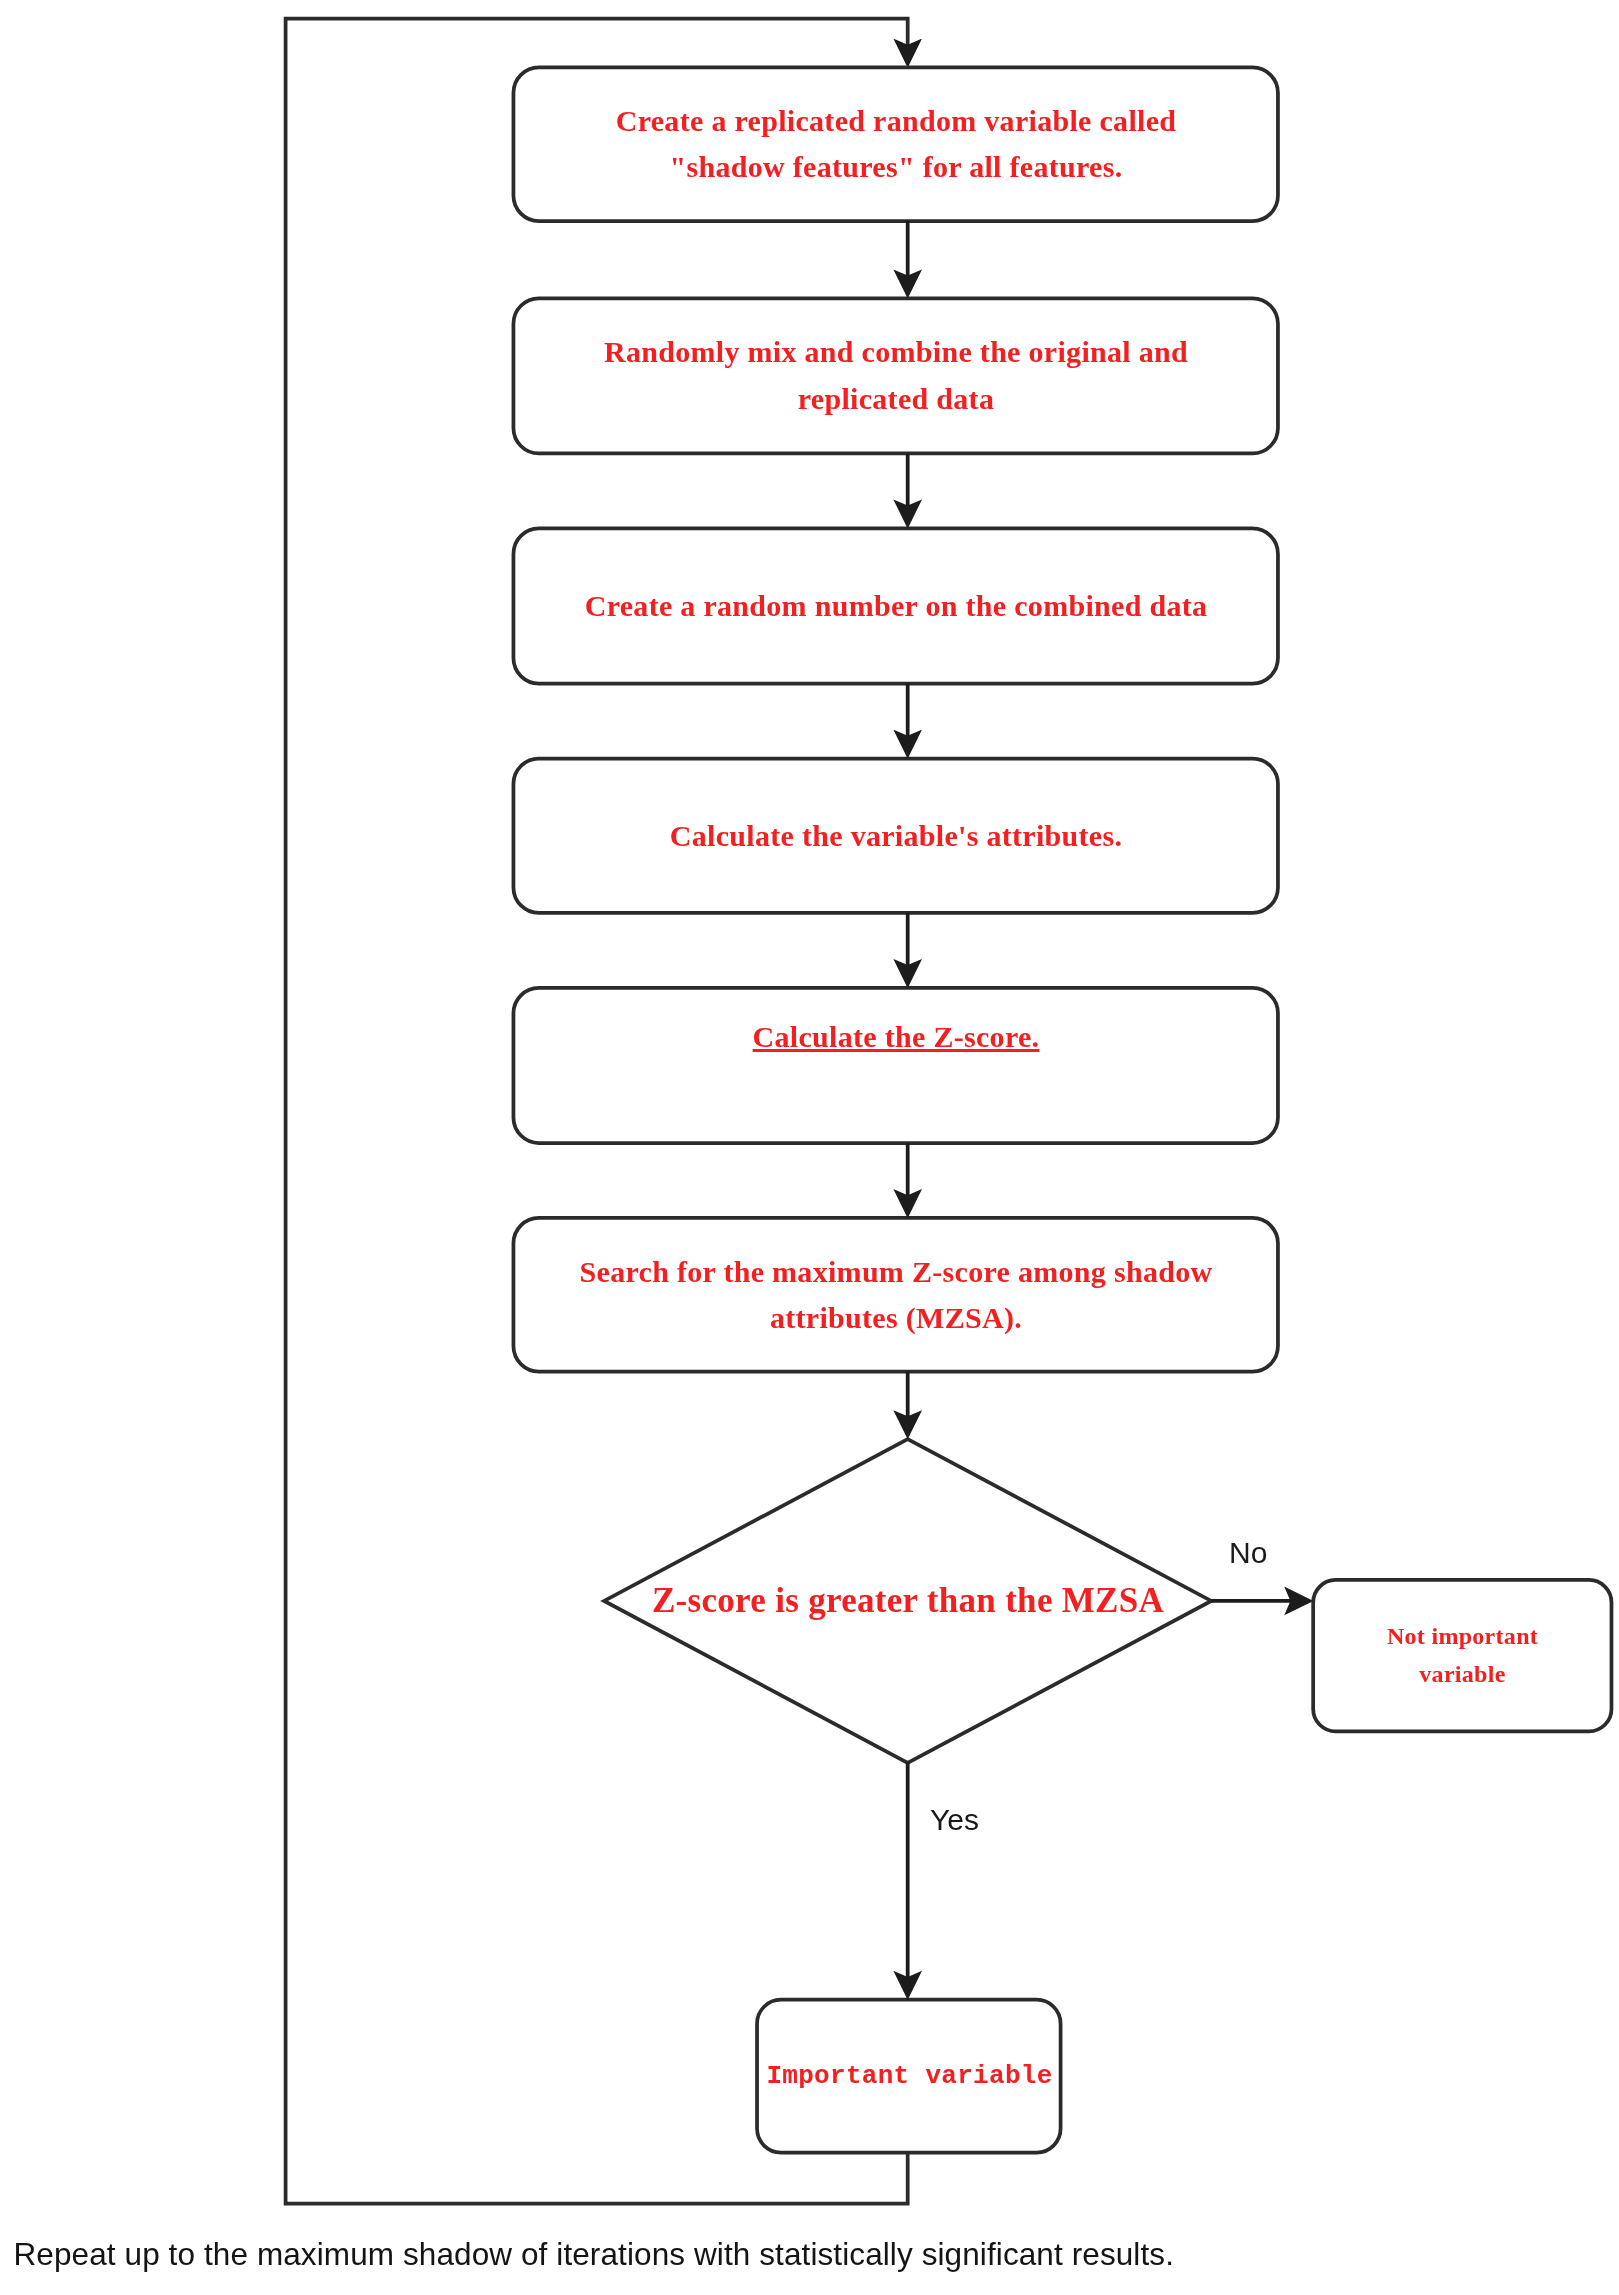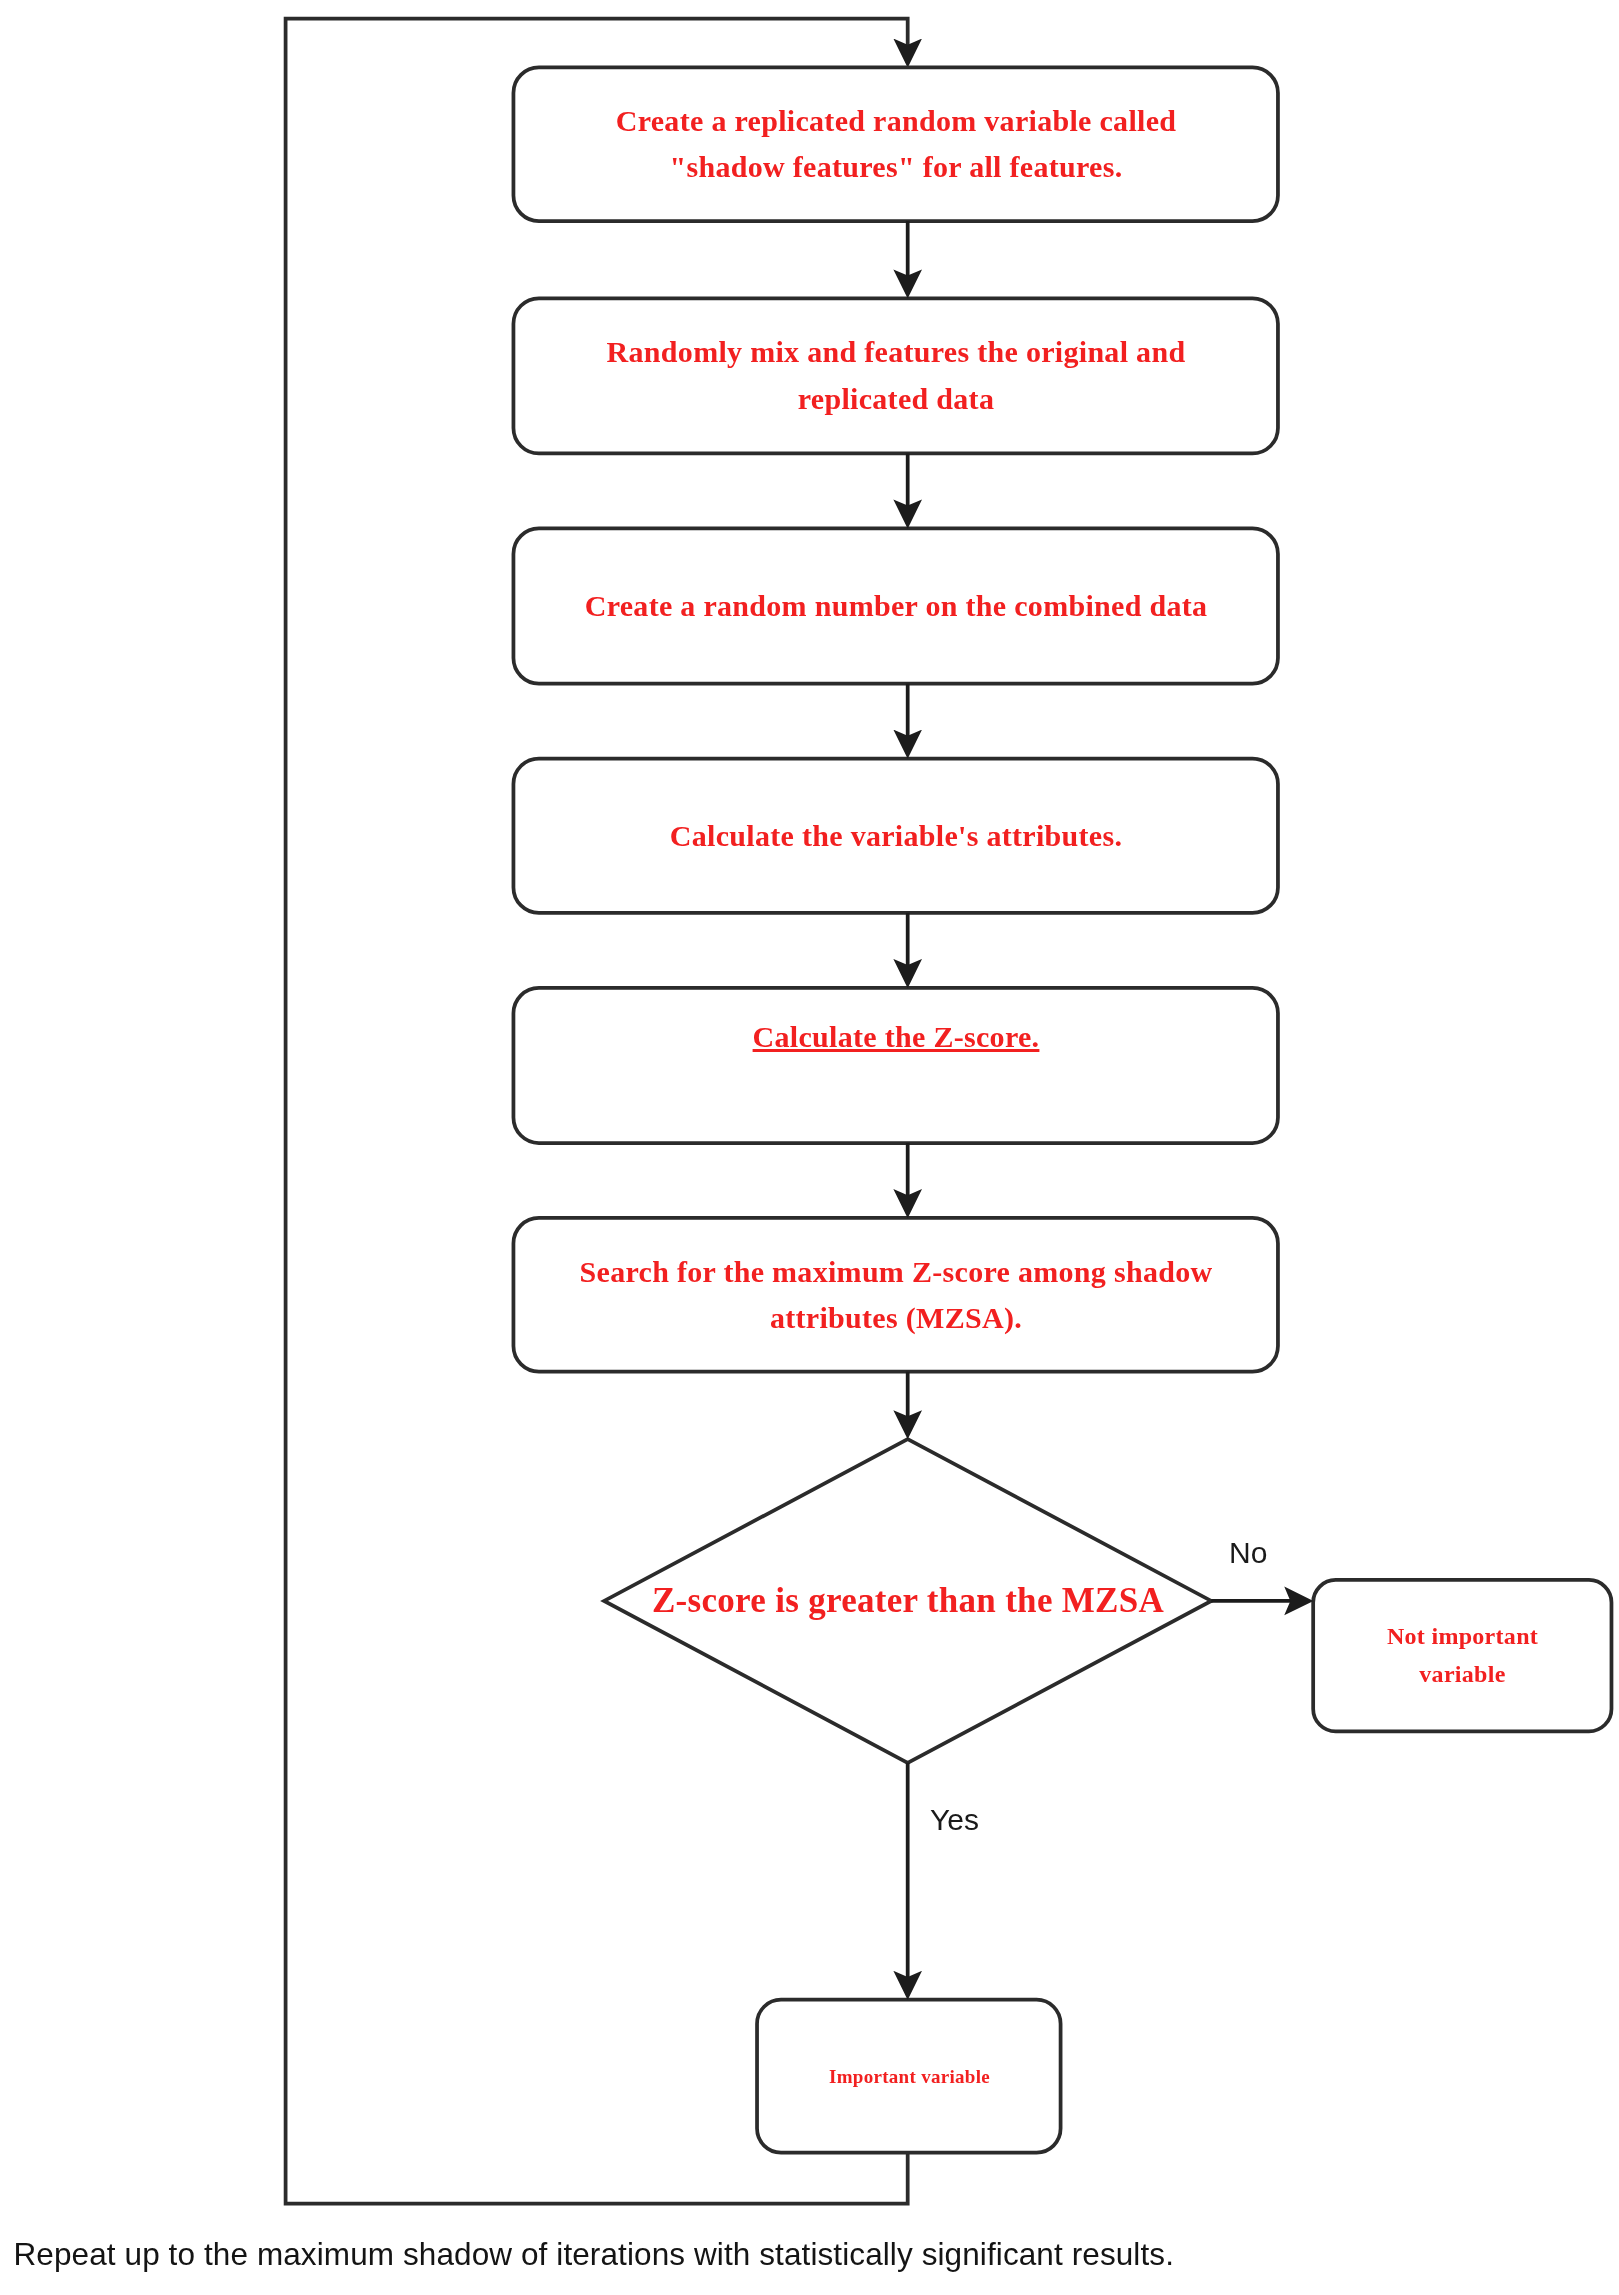--- a/index.html
+++ b/index.html
@@ -94,37 +94,37 @@
   <line x1="1211" y1="1830" x2="1211" y2="1914" stroke="#1c1c1c" stroke-width="5" marker-end="url(#arrow)"></line>
 
   <line x1="1616" y1="2136" x2="1746" y2="2136" stroke="#1c1c1c" stroke-width="5" marker-end="url(#arrow)"></line>
 
   <line x1="1211" y1="2352" x2="1211" y2="2662" stroke="#1c1c1c" stroke-width="5" marker-end="url(#arrow)"></line>
 </svg>
 
 <div class="node-label" style="left:536px; top:67px; width:720px; height:154px;">Create a replicated random variable called
 "shadow features" for all features.</div>
 
-<div class="node-label" style="left:536px; top:298px; width:720px; height:155px;">Randomly mix and features the original and
+<div class="node-label" style="left:536px; top:298px; width:720px; height:155px;">Randomly mix and combine the original and
 replicated data</div>
 
 <div class="node-label" style="left:536px; top:529px; width:720px; height:155px;">Create a random number on the combined data</div>
 
 <div class="node-label" style="left:536px; top:759px; width:720px; height:154px;">Calculate the variable's attributes.</div>
 
 <div class="node-label" style="left:536px; top:960px; width:720px; height:155px;text-decoration:underline;">Calculate the Z-score.</div>
 
 <div class="node-label" style="left:536px; top:1218px; width:720px; height:154px;">Search for the maximum Z-score among shadow
 attributes (MZSA).</div>
 
 <div class="node-label" style="left:627px; top:1526px; width:562px; height:150px; font-size:35px;">Z-score is greater than the MZSA</div>
 
 <div class="node-label" style="left:1321px; top:1580px; width:283px; height:151px; font-size:24px;">Not important
 variable</div>
 
-<div class="node-label" style="left:765px; top:2000px; width:289px; height:153px; font-size:19px;">Important variable</div>
+<div class="node-label" style="left:765px; top:2000px; width:289px; height:153px; font-size:26px;font-family:Liberation Mono, monospace;">Important variable</div>
 
 <div class="edge-label" style="left:1229px; top:1538px;">No</div>
 
 <div class="edge-label" style="left:930px; top:1805px;">Yes</div>
 
 <div class="caption">Repeat up to the maximum shadow of iterations with statistically significant results.</div>
 
 
 </body></html>

